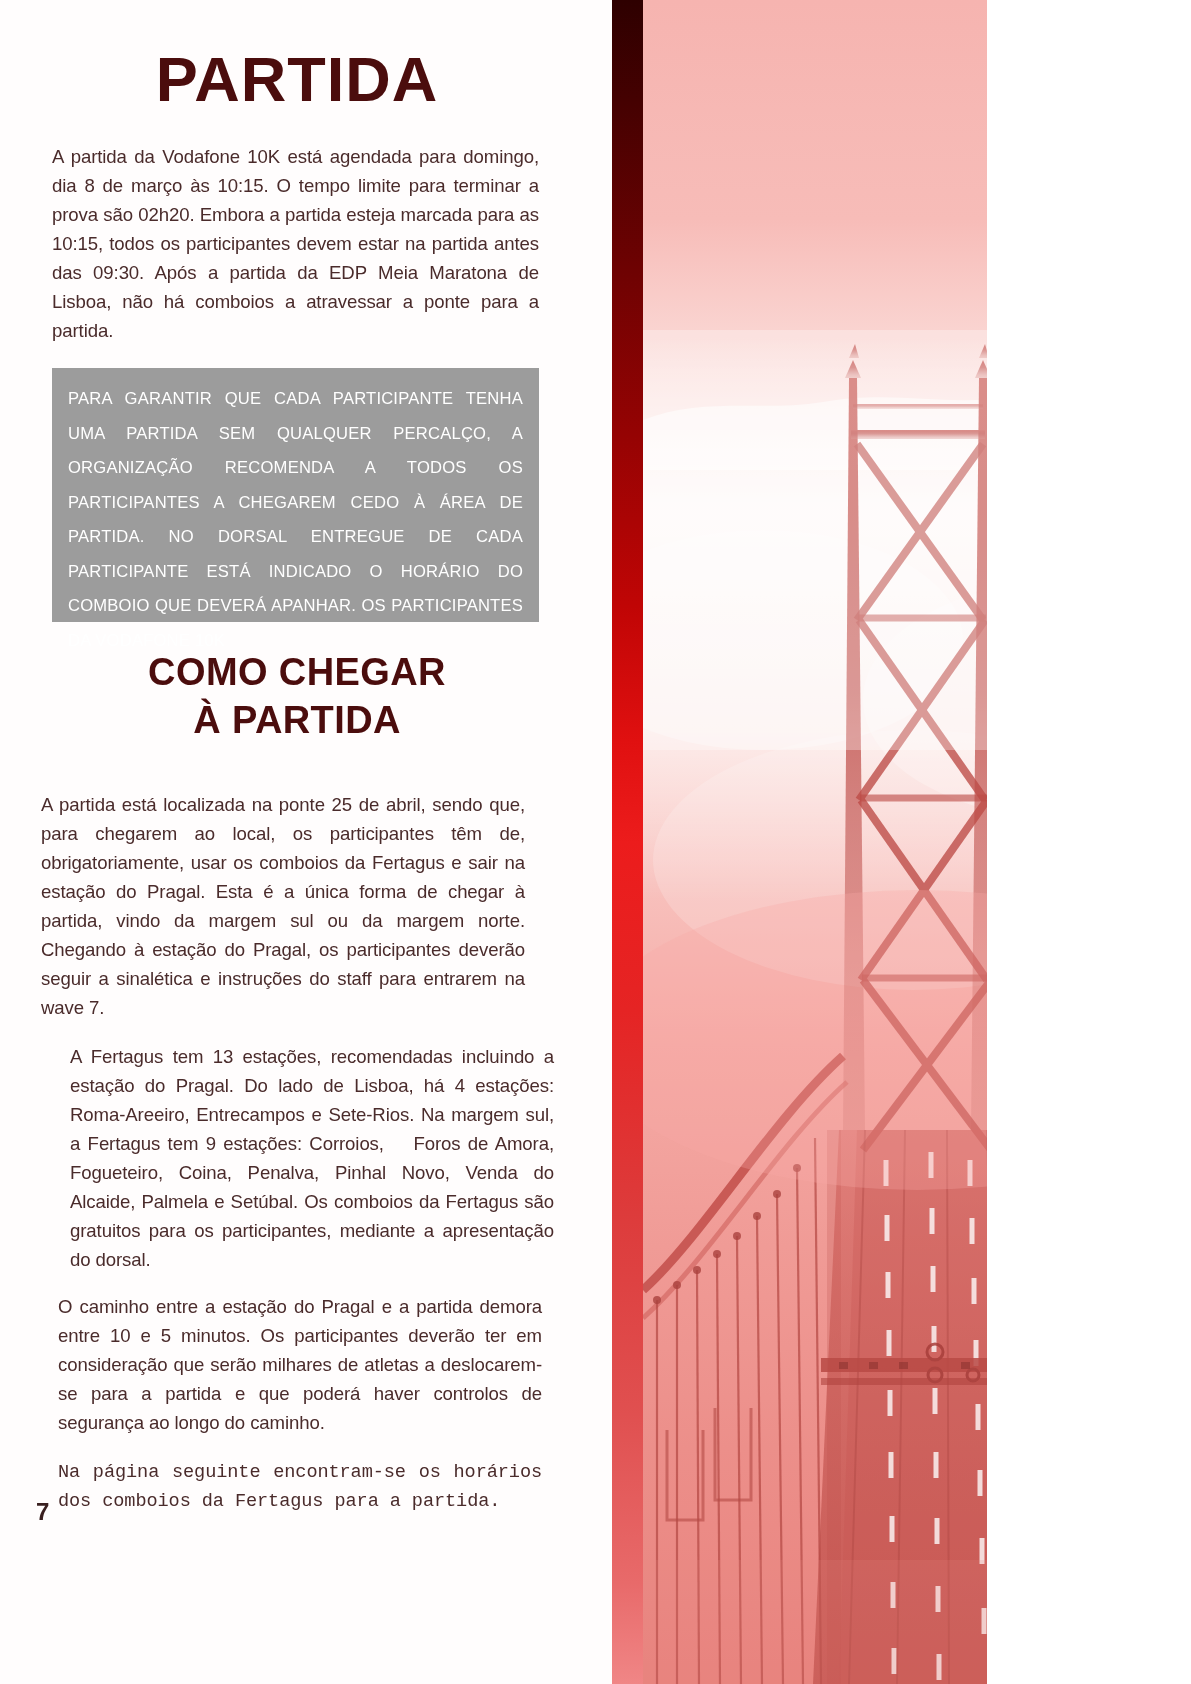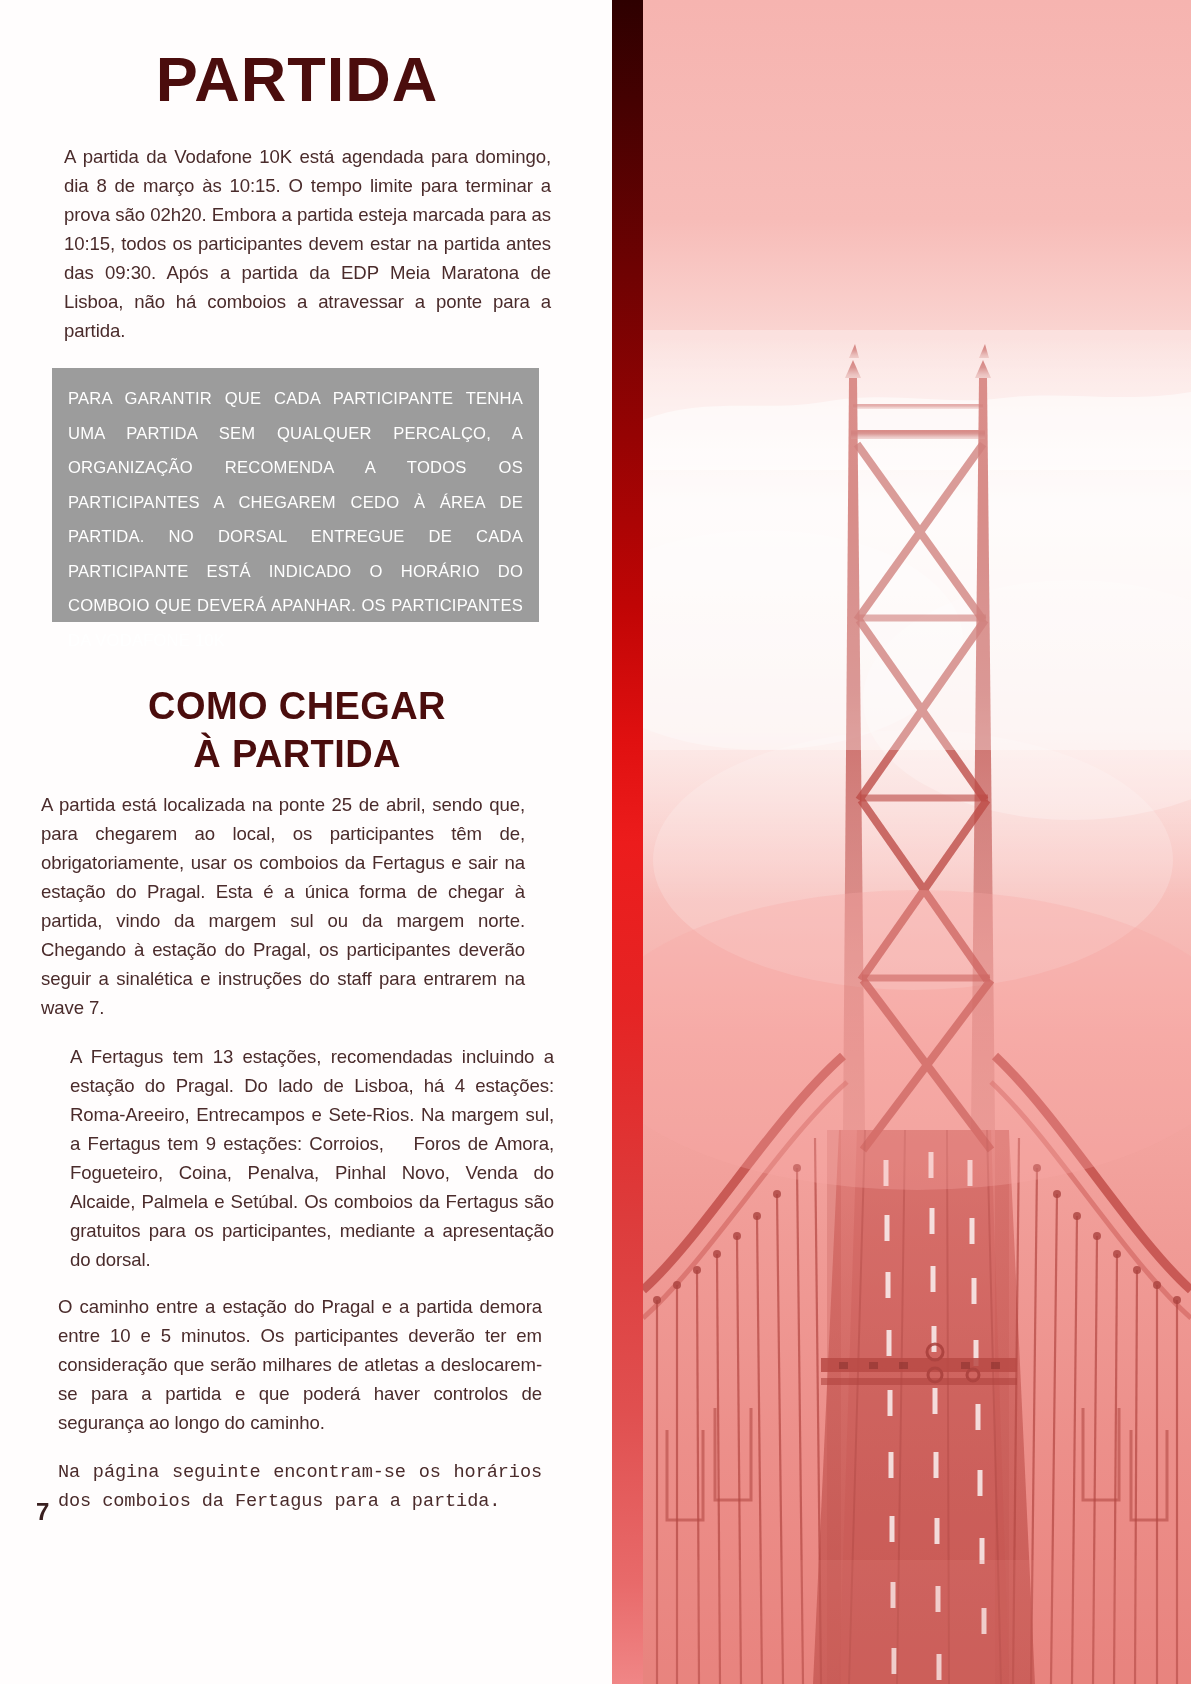--- a/index.html
+++ b/index.html
@@ -9,21 +9,21 @@
   }
   body {
     width: 1191px;
     height: 1684px;
     font-family: "Liberation Sans", sans-serif;
     overflow: hidden;
   }
 
   .page {
     position: relative;
-    width: 1191px;
+    width: 987px;
     height: 1684px;
     background: #fdba74;
     overflow: hidden;
   }
 
   
   .text-col {
     position: absolute;
     left: 0;
     top: 0;
@@ -48,21 +48,21 @@
   .para {
     color: #4a2b2b;
     font-size: 18.6px;
     line-height: 29px;
     text-align: justify;
     letter-spacing: -0.1px;
   }
 
   .p-intro {
     position: absolute;
-    left: 64px;
+    left: 52px;
     top: 142px;
     width: 487px;
   }
 
   
   .callout {
     position: absolute;
     left: 52px;
     top: 368px;
     width: 487px;
@@ -90,21 +90,20 @@
     position: absolute;
     left: 52px;
     top: 648px;
     width: 490px;
     text-align: center;
     font-size: 38px;
     line-height: 48px;
     font-weight: 700;
     letter-spacing: 0.4px;
     color: #4b0d0d;
-    margin-top: 34px;
   }
 
   .p-local {
     position: absolute;
     left: 41px;
     top: 790px;
     width: 484px;
   }
 
   .p-fertagus {

